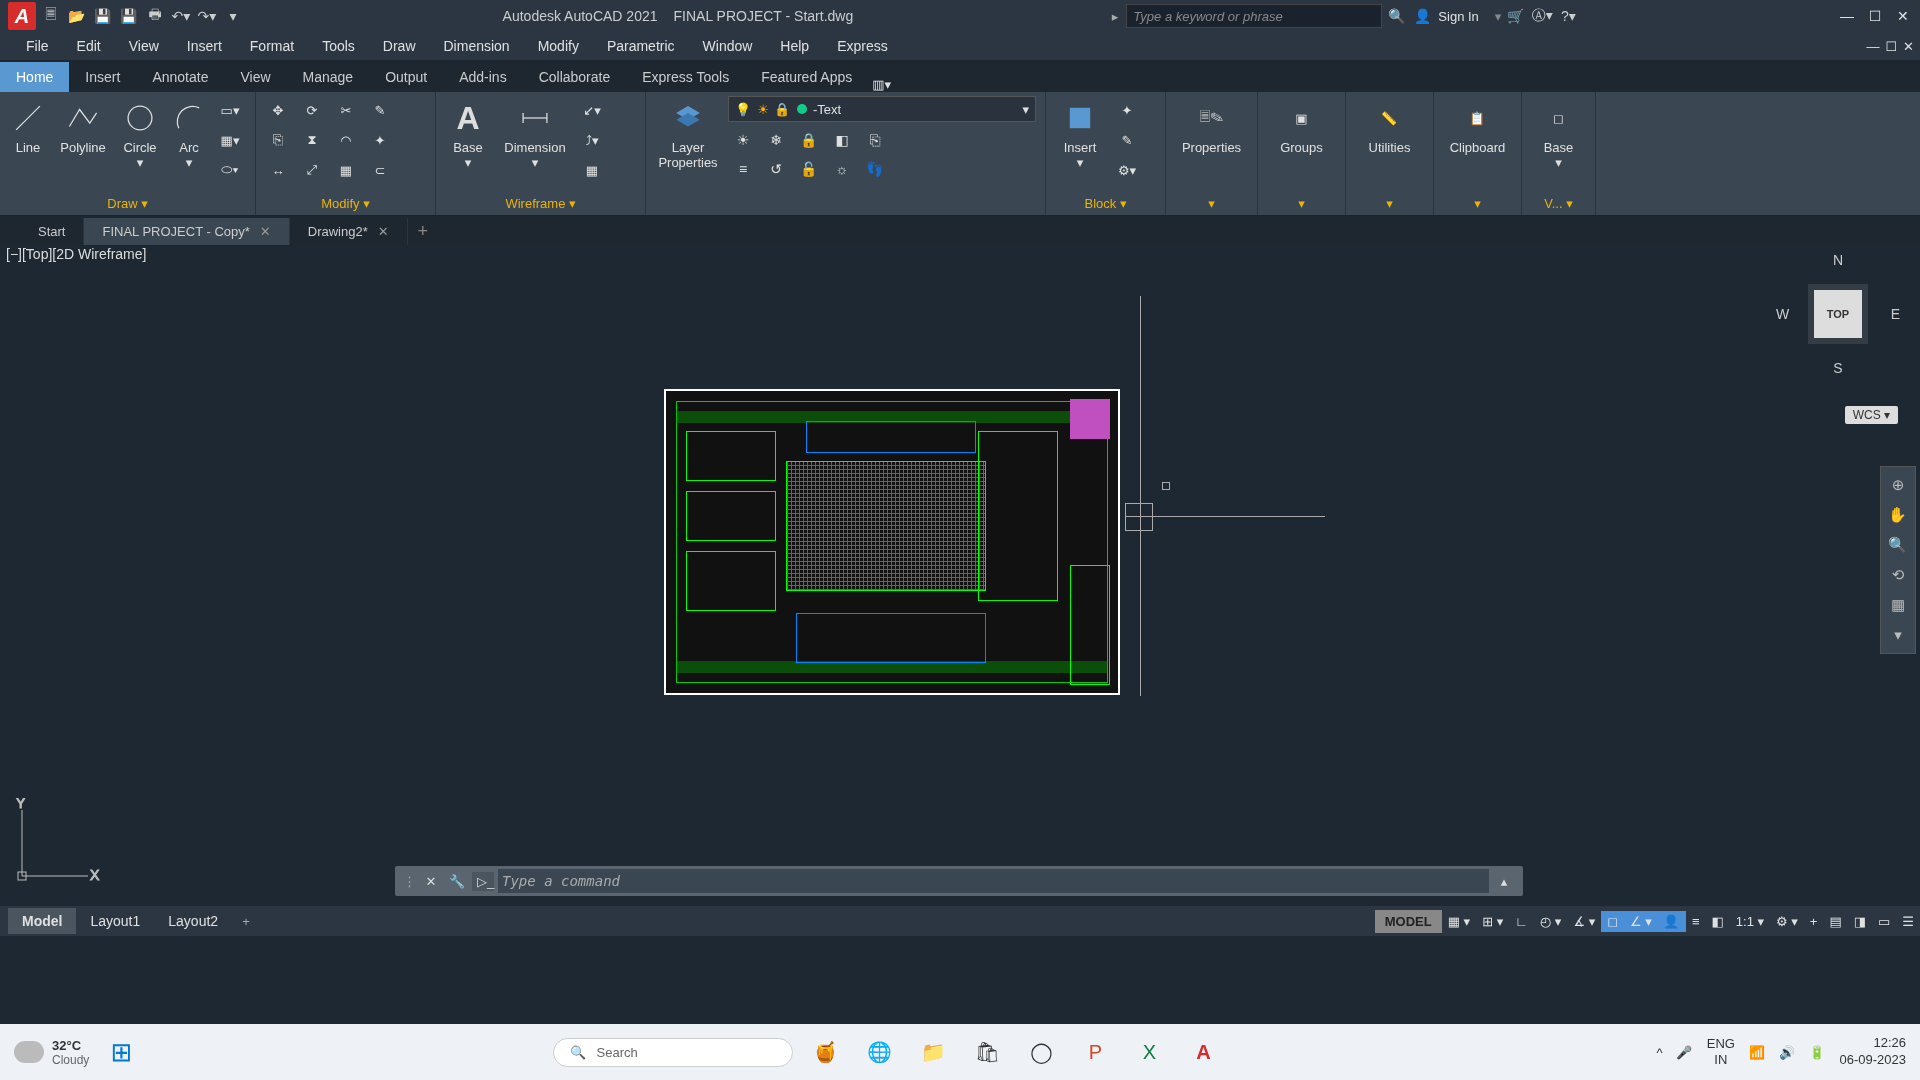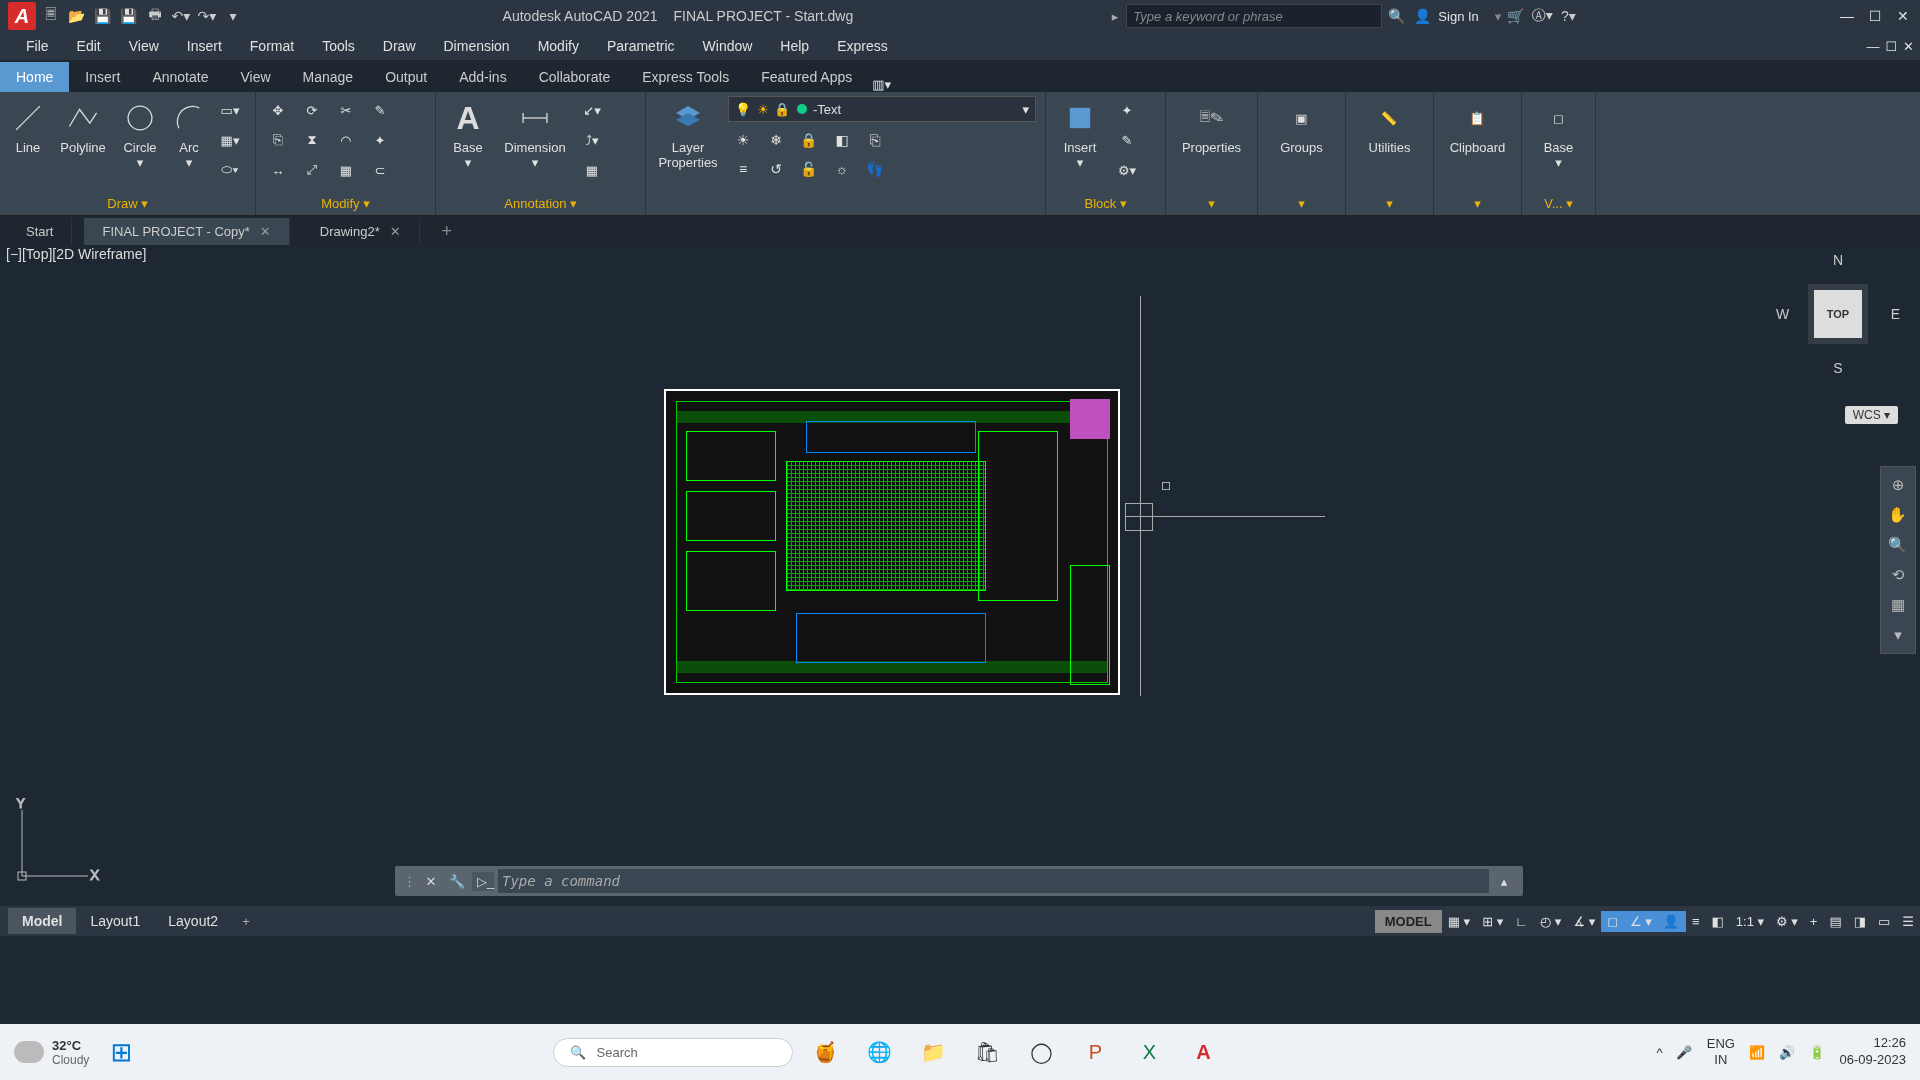--- a/index.html
+++ b/index.html
@@ -33,21 +33,21 @@
 .s-grid { display: grid; grid-template-columns: repeat(3, 32px); grid-auto-rows: 28px; gap: 2px; }
 .s-grid .sm { display: flex; align-items: center; justify-content: center; cursor: pointer; }
 .mod-grid { display: grid; grid-template-columns: repeat(4, 32px); grid-auto-rows: 28px; gap: 2px; }
 .mod-grid .sm { display: flex; align-items: center; justify-content: center; cursor: pointer; }
 
 .layer-combo { width: 308px; height: 26px; background: #2a333d; border: 1px solid #555; display: flex; align-items: center; gap: 6px; padding: 0 6px; cursor: pointer; font-size: 13px; }
 .layer-combo .dot { width: 10px; height: 10px; border-radius: 50%; }
 .layer-icons { display: grid; grid-template-columns: repeat(5, 30px); grid-auto-rows: 26px; gap: 3px; margin-top: 5px; }
 .layer-icons .sm { display: flex; align-items: center; justify-content: center; cursor: pointer; font-size: 14px; }
 
-.file-tabs { height: 30px; background: #1e2630; display: flex; align-items: center; padding-left: 8px; gap: 12px; }
+.file-tabs { height: 30px; background: #1e2630; display: flex; align-items: center; padding-left: 20px; }
 .f-tab { padding: 6px 18px; color: #ccc; display: flex; gap: 10px; align-items: center; cursor: pointer; border-right: 1px solid #333; }
 .f-tab.active { background: #3a4651; }
 .f-tab .close { color: #999; font-size: 13px; }
 .add-tab { width: 30px; text-align: center; cursor: pointer; color: #888; font-size: 18px; }
 
 .canvas { position: relative; height: 660px; background: #1e2832; overflow: hidden; }
 .viewport-label { position: absolute; top: 0; left: 6px; color: #ddd; font-size: 14px; }
 .drawing { position: absolute; left: 664px; top: 143px; width: 456px; height: 306px; border: 2px solid #fff; background: #111; }
 .plan { position: absolute; inset: 10px 10px 10px 10px; }
 .plan .boundary { position: absolute; inset: 0; border: 1.5px solid #0c0; }
@@ -251,21 +251,21 @@
             </svg>
           </div>
         <div class="lbl"><span>Dimension</span><br>▾</div>
       </div>
       <div class="s-grid" style="grid-template-columns:32px">
         <div class="sm">↙▾</div>
         <div class="sm">⤴▾</div>
         <div class="sm">▦</div>
       </div>
     </div>
-    <div class="panel-title">Annotation ▾</div>
+    <div class="panel-title">Wireframe ▾</div>
   </div>
 
   <div class="panel" style="width:400px">
     <div class="panel-body">
       <div class="big-tool" style="width:72px">
         <div class="ico">
             <svg viewBox="0 0 40 40">
               <path d="M20 6 L34 14 L20 22 L6 14 Z" fill="#5a98d1" stroke="none"></path>
               <path d="M20 14 L34 22 L20 30 L6 22 Z" fill="#3a78b1" stroke="none"></path>
             </svg>

